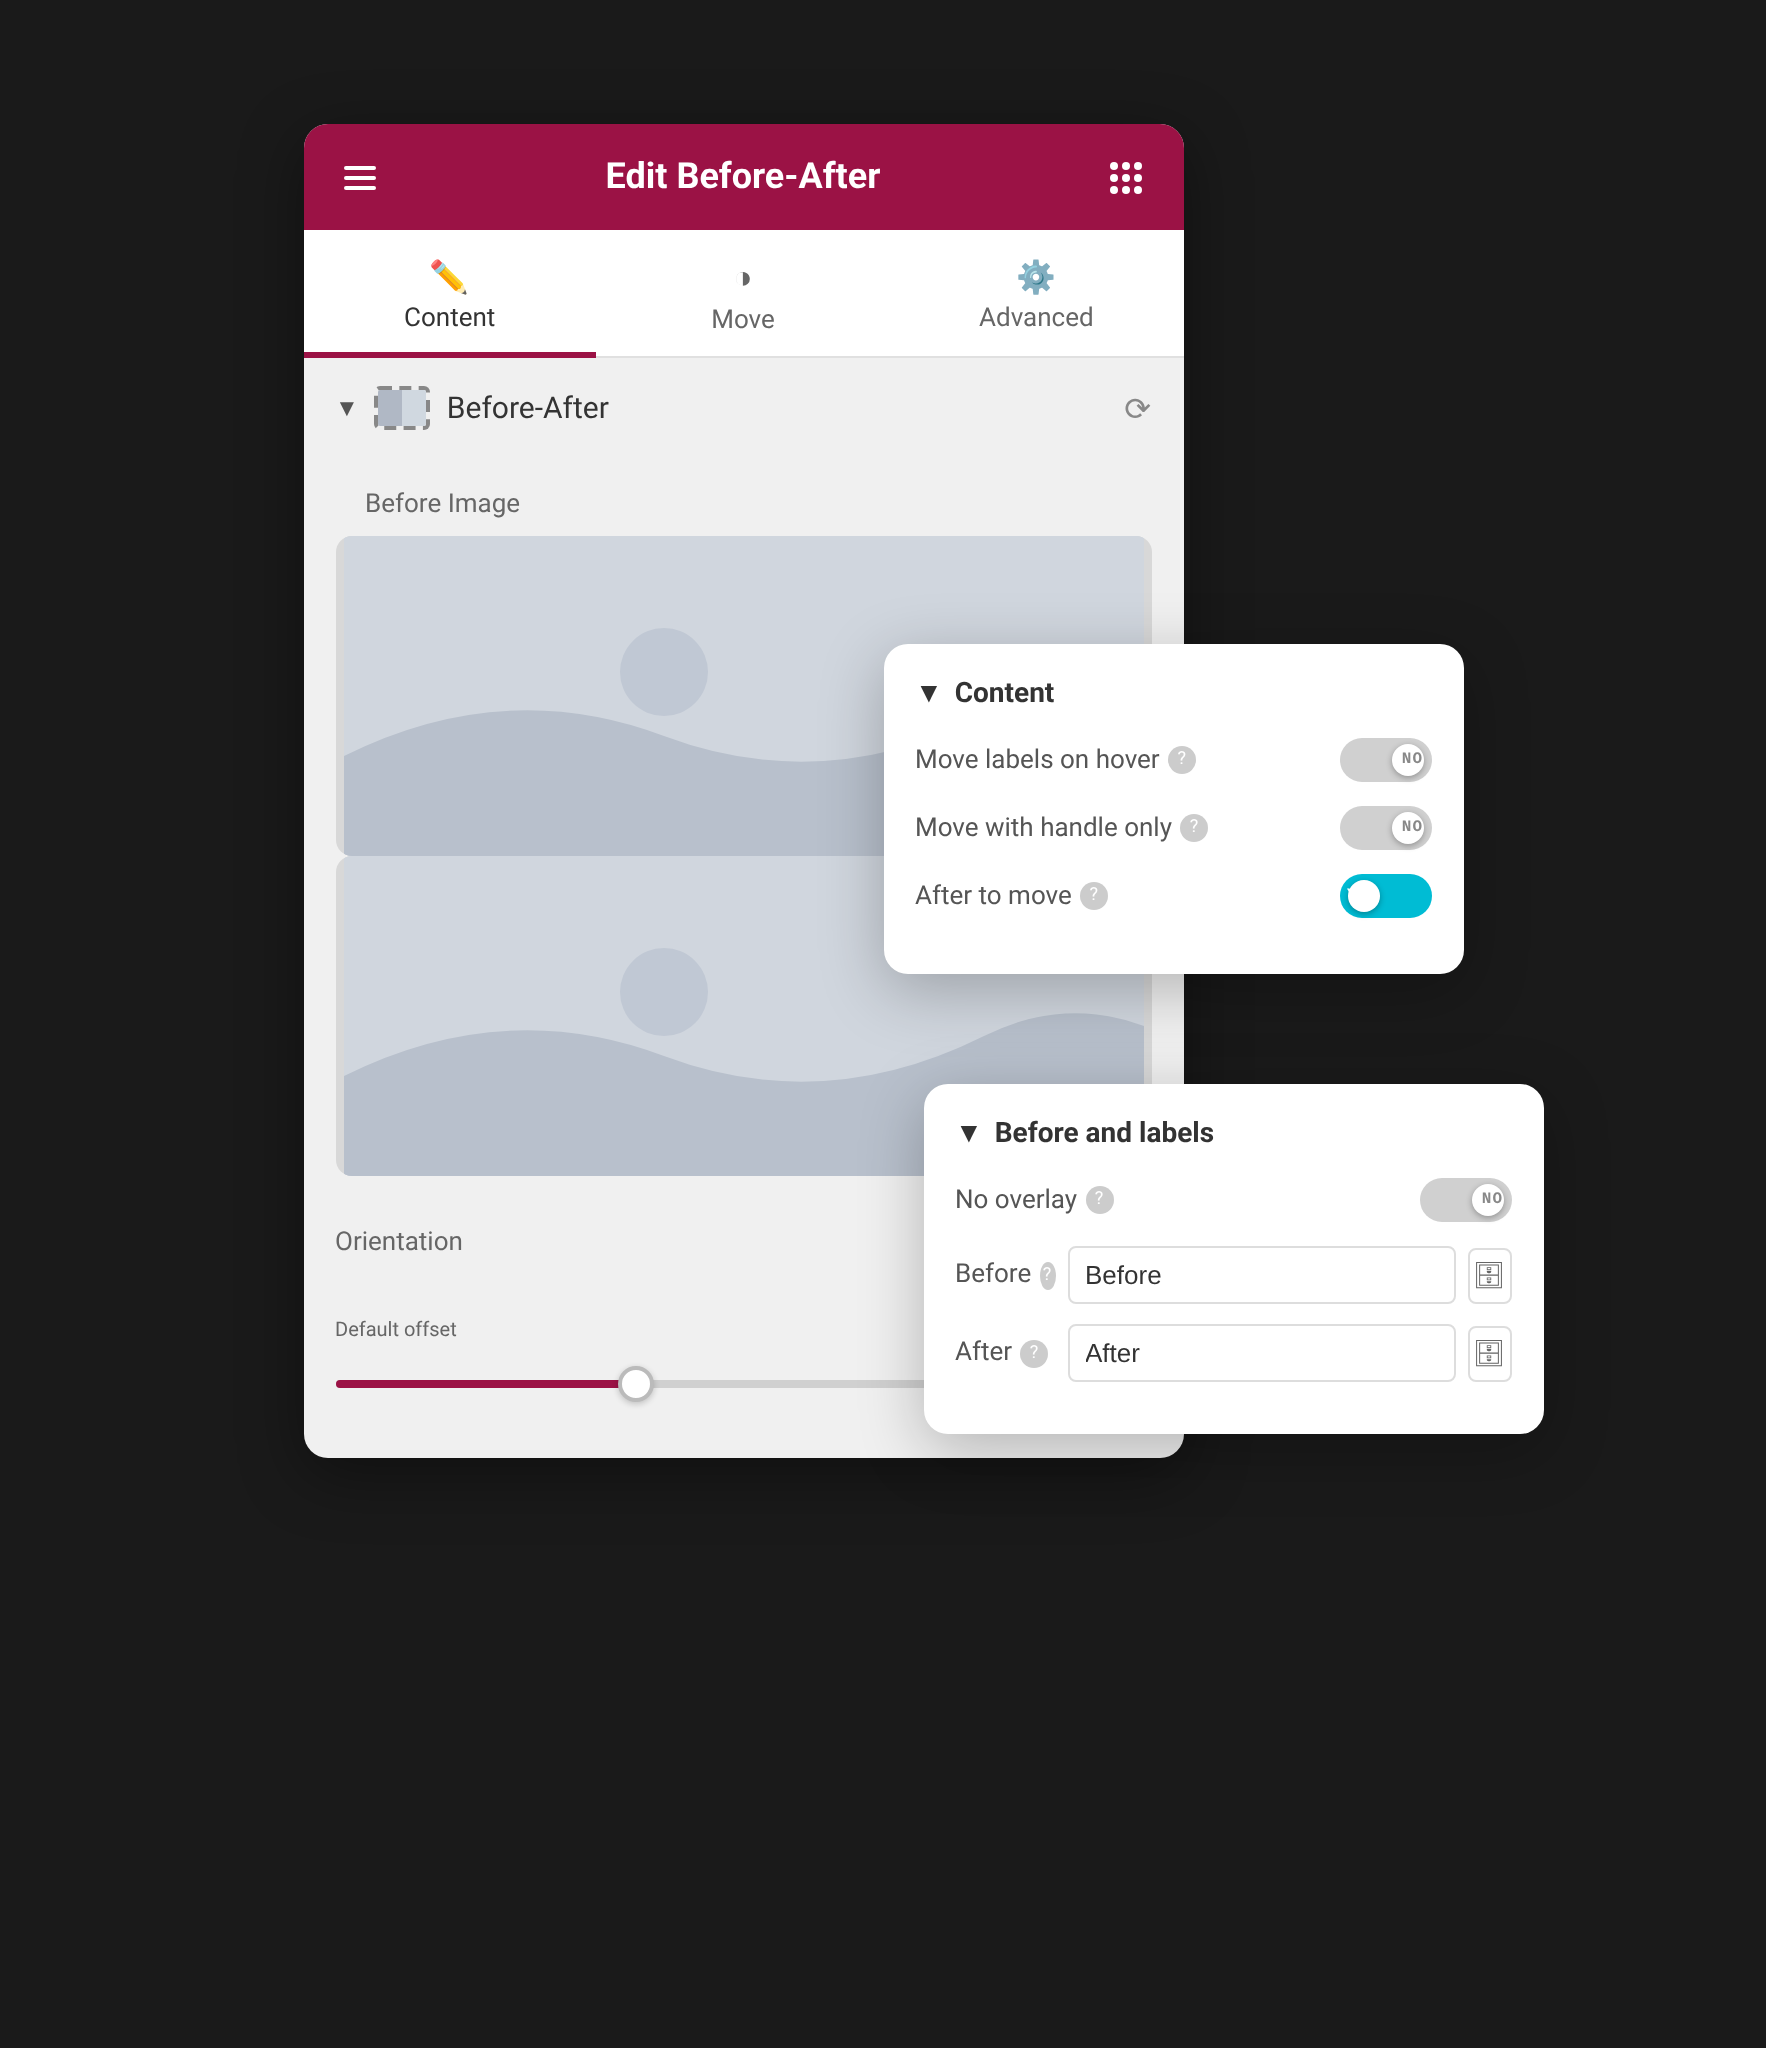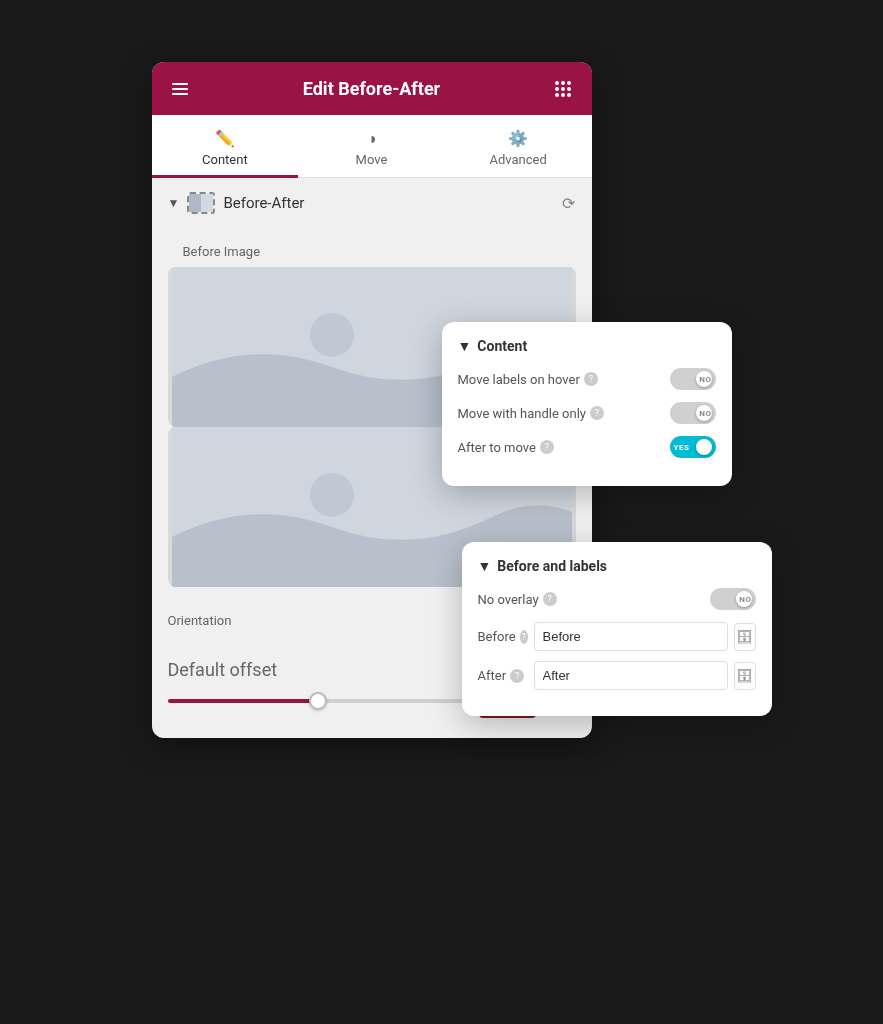--- a/index.html
+++ b/index.html
@@ -166,21 +166,21 @@
     .orientation-btn.active {
       background: #555;
       color: white;
     }
 
     
     .offset-section {
       margin-top: 14px;
     }
     .offset-label {
-      font-size: 18px;
+      font-size: 10px;
       color: #666;
       margin-bottom: 4px;
     }
     .offset-controls {
       display: flex;
       align-items: center;
       gap: 10px;
     }
     .slider-track {
       flex: 1;
@@ -303,35 +303,36 @@
       align-items: center;
       justify-content: center;
       cursor: pointer;
     }
 
     
     .toggle-switch {
       position: relative;
       width: 46px;
       height: 22px;
+      font-family: Liberation Mono, monospace;
     }
     .toggle-track {
       position: absolute;
       inset: 0;
       border-radius: 11px;
       background: #d0d0d0;
       display: flex;
       align-items: center;
       justify-content: flex-end;
       padding-right: 4px;
       cursor: pointer;
     }
     .toggle-track.on {
       background: #00bcd4;
-      justify-content: flex-end;
+      justify-content: flex-start;
       padding-left: 4px;
     }
     .toggle-knob {
       width: 16px;
       height: 16px;
       background: white;
       border-radius: 50%;
       box-shadow: 0 1px 3px rgba(0,0,0,0.3);
     }
     .toggle-text {

